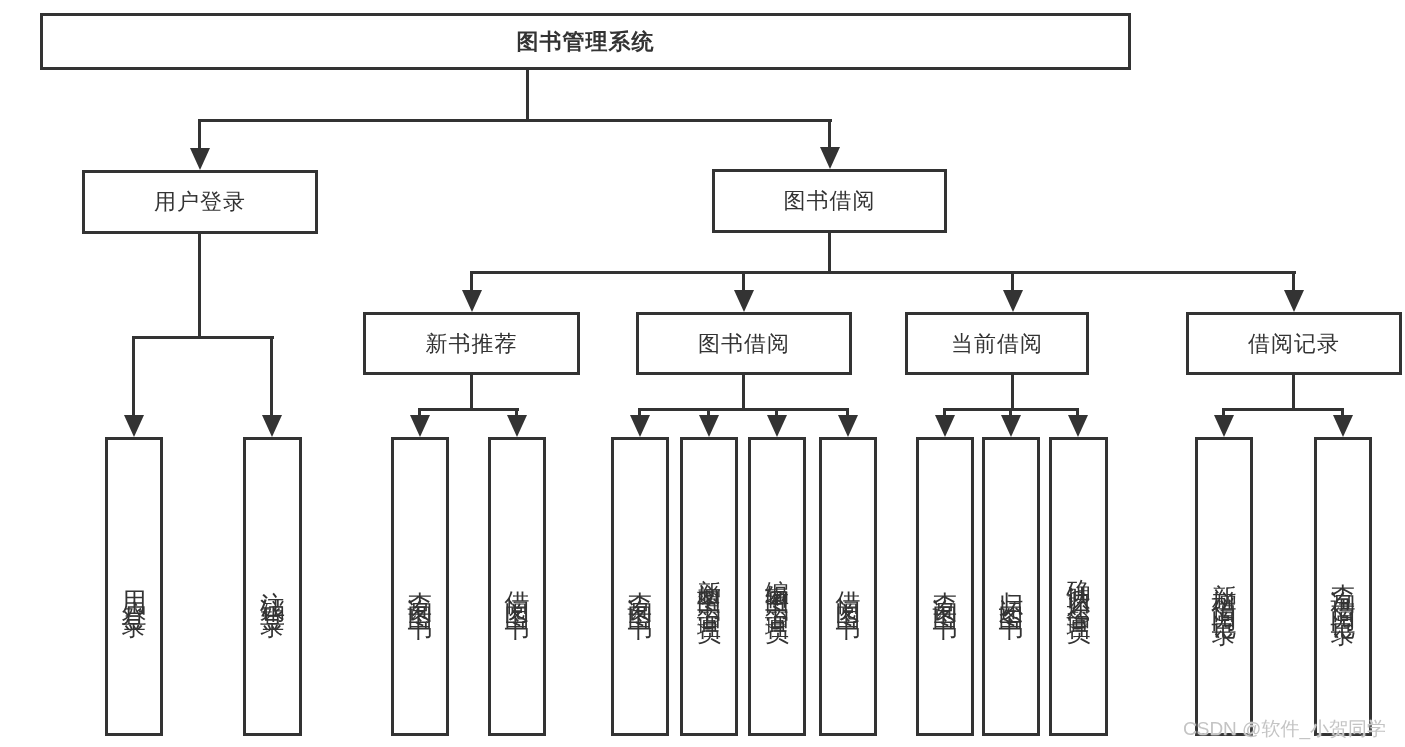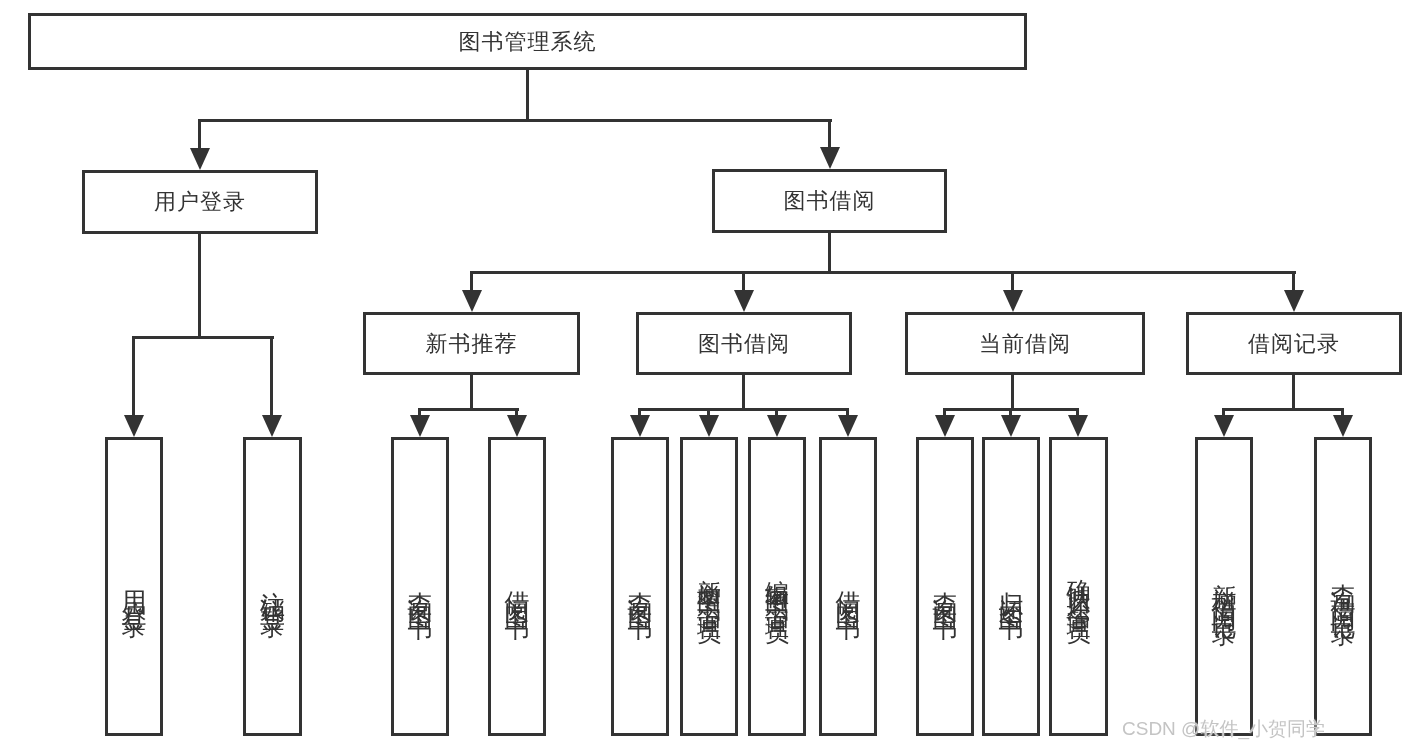--- a/index.html
+++ b/index.html
@@ -20,38 +20,38 @@
     writing-mode:vertical-rl;text-orientation:upright;
     font-size:25px;letter-spacing:8px;line-height:1;white-space:nowrap;
   }
   .ln{position:absolute;background:#333;z-index:1;}
   .arr{
     position:absolute;width:0;height:0;z-index:1;
     border-left:10px solid transparent;border-right:10px solid transparent;
     border-top:22px solid #333;
   }
   .watermark{
-    position:absolute;left:1122px;top:716px;z-index:3;
+    position:absolute;left:1183px;top:716px;z-index:3;
     font-size:19px;color:#c4c4c4;white-space:nowrap;
     text-shadow:0 0 2px #ffffff,0 0 1px #ffffff;
   }
 </style>
 </head>
 <body>
 
 <div class="canvas">
 
-  <div class="hbox" style="left:28px;top:13px;width:999px;height:57px;">图书管理系统</div>
+  <div class="hbox" style="left:40px;top:13px;width:1091px;height:57px;font-weight:bold;">图书管理系统</div>
 
   <div class="hbox" style="left:82px;top:170px;width:236px;height:64px;">用户登录</div>
   <div class="hbox" style="left:712px;top:169px;width:235px;height:64px;">图书借阅</div>
 
   <div class="hbox" style="left:636px;top:312px;width:216px;height:63px;">图书借阅</div>
   <div class="hbox" style="left:363px;top:312px;width:217px;height:63px;">新书推荐</div>
-  <div class="hbox" style="left:905px;top:312px;width:240px;height:63px;">当前借阅</div>
+  <div class="hbox" style="left:905px;top:312px;width:184px;height:63px;">当前借阅</div>
   <div class="hbox" style="left:1186px;top:312px;width:216px;height:63px;">借阅记录</div>
 
   <div class="vbox" style="left:105px;width:58px;">
     <span class="vt">用户登录</span>
     </div>
   <div class="vbox" style="left:243px;width:59px;">
     <span class="vt">注销登录</span>
     </div>
 
   <div class="vbox" style="left:391px;width:58px;">

